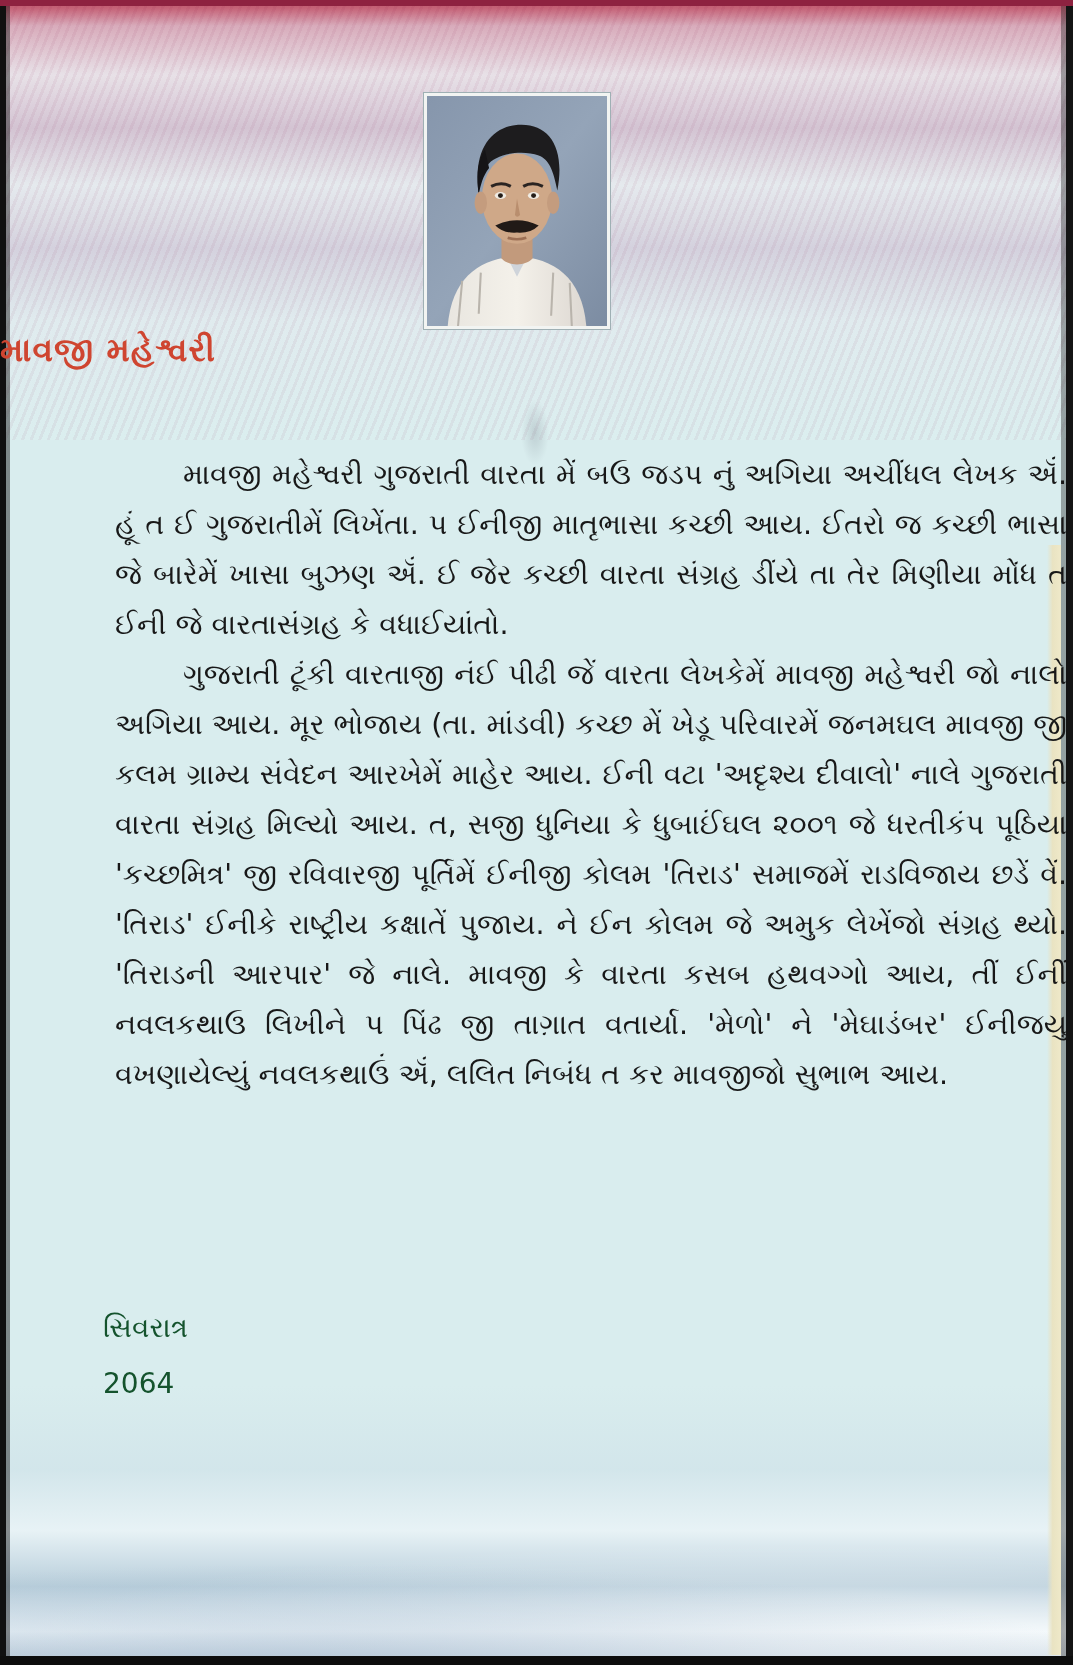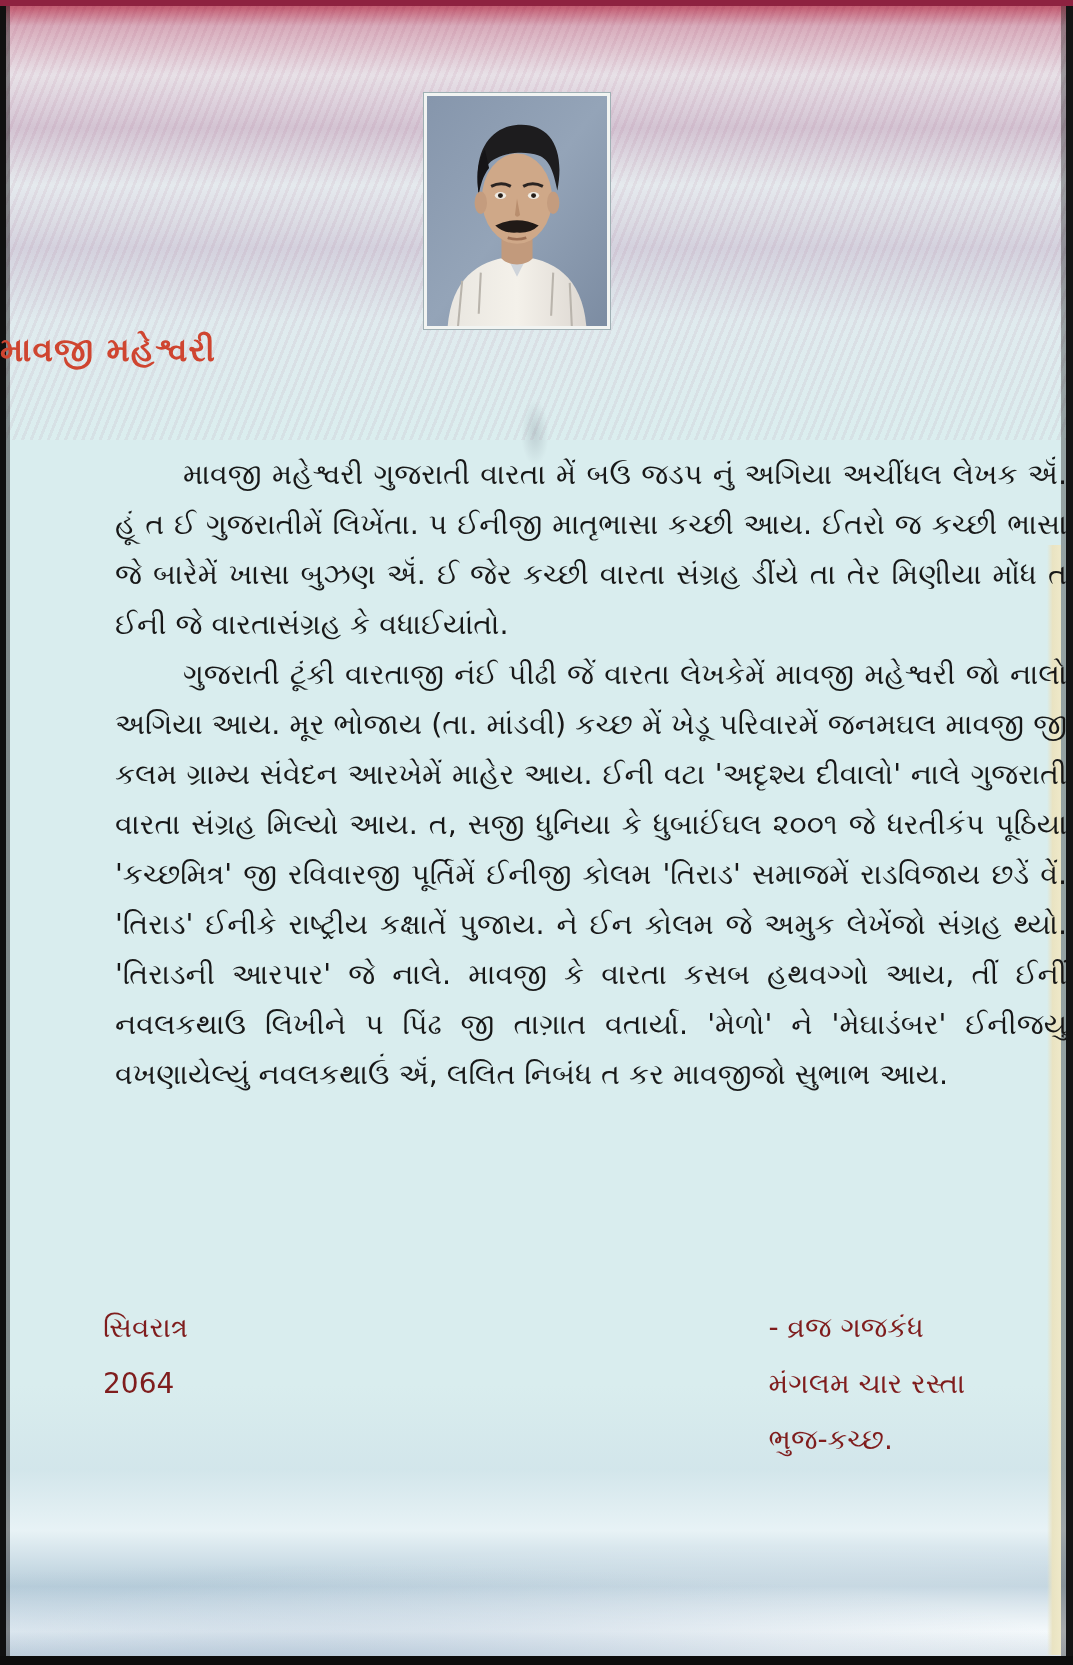--- a/index.html
+++ b/index.html
@@ -81,21 +81,21 @@
     color:#181818;
     font-size:28.5px;
     line-height:50px;
     text-align:justify;
     margin-left:43px;
   }
   .body-text p{margin:0;text-indent:68px;}
 
   .footer{
     position:absolute;left:58px;top:1300px;width:952px;
-    color:#7f1d1d;font-size:28px;line-height:56px;
+    color:#14532d;font-size:28px;line-height:56px;
     display:flex;justify-content:space-between;align-items:flex-start;
   }
   .footer .left{padding-left:45px;}
   .footer .right{padding-right:45px;text-align:left;}
 </style>
 </head>
 <body>
 
 <div class="page">
 
@@ -158,20 +158,15 @@
   <div class="body-text">
     <p>માવજી મહેશ્વરી ગુજરાતી વારતા મેં બઉ જડપ નું અગિયા અચીંધલ લેખક ઍં. હૂં ત ઈ ગુજરાતીમેં લિખેંતા. પ ઈનીજી માતૃભાસા કચ્છી આય. ઈતરો જ કચ્છી ભાસા જે બારેમેં ખાસા બુઝણ ઍં. ઈ જેર કચ્છી વારતા સંગ્રહ ડીંયે તા તેર મિણીયા મોંધ ત ઈની જે વારતાસંગ્રહ કે વધાઈયાંતો.</p>
     <p>ગુજરાતી ટૂંકી વારતાજી નંઈ પીઢી જેં વારતા લેખકેમેં માવજી મહેશ્વરી જો નાલો અગિયા આય. મૂર ભોજાય (તા. માંડવી) કચ્છ મેં ખેડૂ પરિવારમેં જનમઘલ માવજી જી કલમ ગ્રામ્ય સંવેદન આરખેમેં માહેર આય. ઈની વટા 'અદૃશ્ય દીવાલો' નાલે ગુજરાતી વારતા સંગ્રહ મિલ્યો આય. ત, સજી ધુનિયા કે ધુબાઈંઘલ ૨૦૦૧ જે ધરતીકંપ પૂઠિયા 'કચ્છમિત્ર' જી રવિવારજી પૂર્તિમેં ઈનીજી કોલમ 'તિરાડ' સમાજમેં રાડવિજાય છડેં વેં. 'તિરાડ' ઈનીકે રાષ્ટ્રીય કક્ષાતેં પુજાય. ને ઈન કોલમ જે અમુક લેખેંજો સંગ્રહ થ્યો. 'તિરાડની આરપાર' જે નાલે. માવજી કે વારતા કસબ હથવગ્ગો આય, તીં ઈનીં નવલકથાઉ લિખીને પ પિંઢ જી તાગ઼ાત વતાર્યા. 'મેળો' ને 'મેઘાડંબર' ઈનીજયુ વખણાયેલ્યું નવલકથાઉં ઍં, લલિત નિબંધ ત કર માવજીજો સુભાભ આય.</p>
   </div>
 
   <div class="footer">
     <div class="left">
       <div>સિવરાત્ર</div>
       <div>2064</div>
     </div>
-    <div class="right">
-      <div>- વ્રજ ગજકંધ</div>
-      <div>મંગલમ ચાર રસ્તા</div>
-      <div>ભુજ-કચ્છ.</div>
-    </div>
   </div>
 
 </div>
 
 </body></html>

